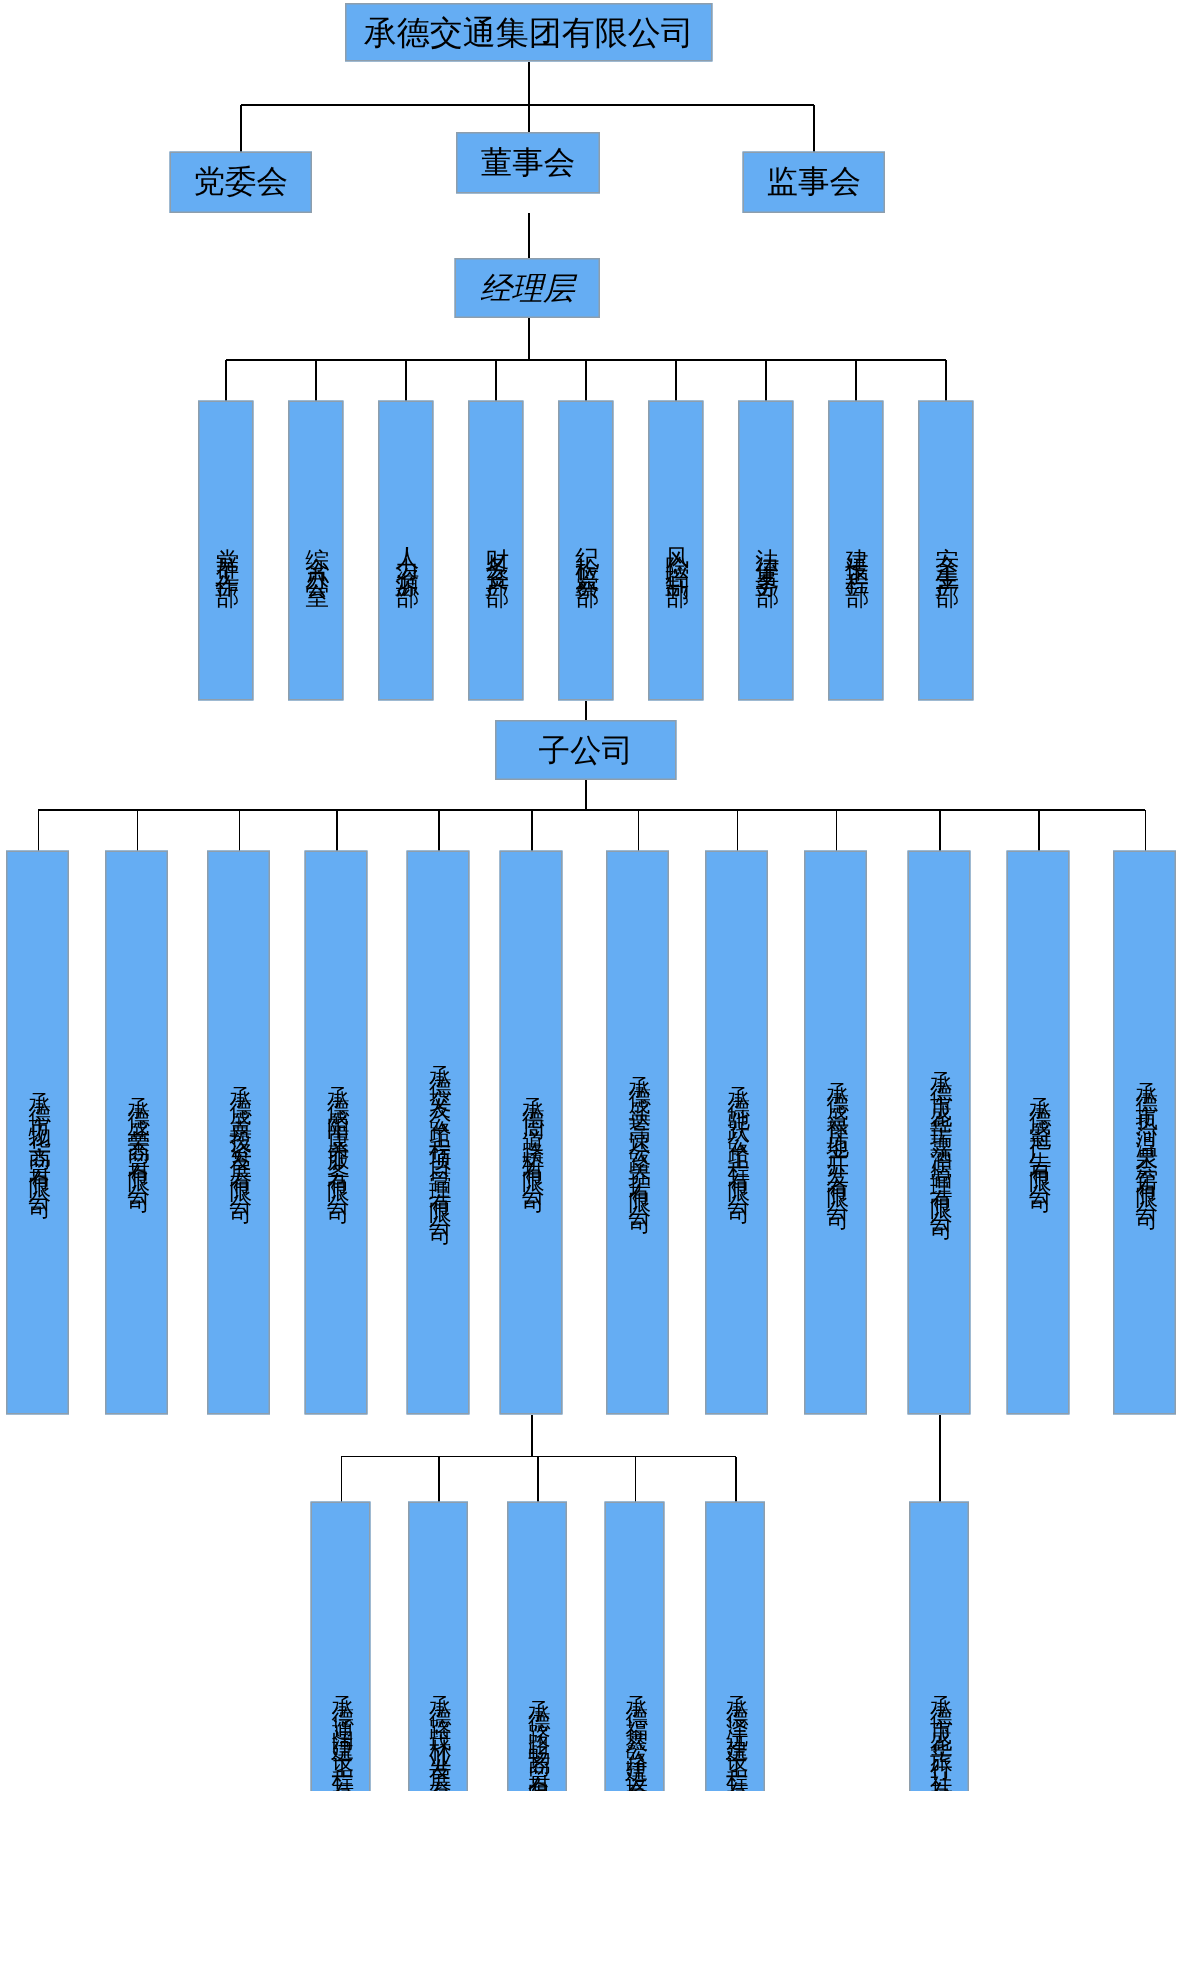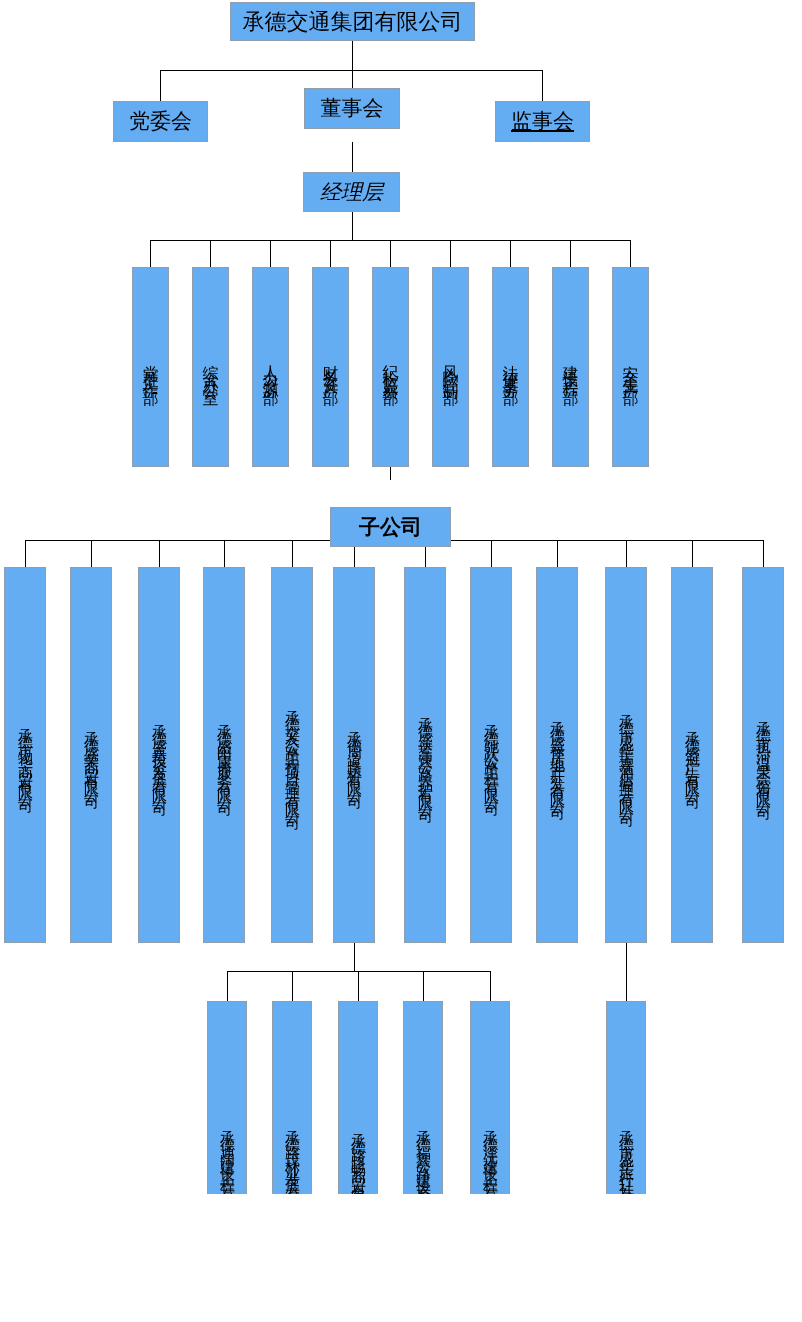--- a/index.html
+++ b/index.html
@@ -93,35 +93,35 @@
       M423.5 971 L423.5 1001
       M490.5 971 L490.5 1001
       M626.5 943 L626.5 1001
     "></path>
   </svg>
 
   <div class="node hnode root-node" style="left:230px; top:2px; width:245px; height:39px;">承德交通集团有限公司</div>
 
   <div class="node hnode" style="left:113px; top:101px; width:95px; height:41px;">党委会</div>
   <div class="node hnode" style="left:304px; top:88px; width:96px; height:41px;">董事会</div>
-  <div class="node hnode" style="left:495px; top:101px; width:95px; height:41px;text-decoration:underline;">监事会</div>
+  <div class="node hnode" style="left:495px; top:101px; width:95px; height:41px;">监事会</div>
 
   <div class="node hnode" style="left:303px; top:172px; width:97px; height:40px;font-style:italic;">经理层</div>
 
   <div class="node vnode dept" style="left:132px; top:267px; width:37px; height:200px;">党群工作部</div>
   <div class="node vnode dept" style="left:192px; top:267px; width:37px; height:200px;">综合办公室</div>
   <div class="node vnode dept" style="left:252px; top:267px; width:37px; height:200px;">人力资源部</div>
   <div class="node vnode dept" style="left:312px; top:267px; width:37px; height:200px;">财务资产部</div>
   <div class="node vnode dept" style="left:372px; top:267px; width:37px; height:200px;">纪检监察部</div>
   <div class="node vnode dept" style="left:432px; top:267px; width:37px; height:200px;">风险控制部</div>
   <div class="node vnode dept" style="left:492px; top:267px; width:37px; height:200px;">法律事务部</div>
   <div class="node vnode dept" style="left:552px; top:267px; width:37px; height:200px;">建设工程部</div>
   <div class="node vnode dept" style="left:612px; top:267px; width:37px; height:200px;">安全生产部</div>
 
-  <div class="node hnode" style="left:330px; top:507px; width:121px; height:40px;font-weight:bold;">子公司</div>
+  <div class="node hnode" style="left:330px; top:480px; width:121px; height:40px;">子公司</div>
 
   <div class="node vnode sub" style="left:4px; top:567px; width:42px; height:376px;">承德市物华商贸有限公司</div>
   <div class="node vnode sub" style="left:70px; top:567px; width:42px; height:376px;">承德盛荣商贸有限公司</div>
   <div class="node vnode sub" style="left:138px; top:567px; width:42px; height:376px;">承德盛嘉投资发展有限公司</div>
   <div class="node vnode sub" style="left:203px; top:567px; width:42px; height:376px;">承德盛阳康养服务有限公司</div>
   <div class="node vnode sub" style="left:271px; top:567px; width:42px; height:376px;">承德交发公路工程项目管理有限公司</div>
   <div class="node vnode sub" style="left:333px; top:567px; width:42px; height:376px;">承德周道路桥有限公司</div>
   <div class="node vnode sub" style="left:404px; top:567px; width:42px; height:376px;">承德盛达高速公路养护有限公司</div>
   <div class="node vnode sub" style="left:470px; top:567px; width:42px; height:376px;">承德驰跃公路工程有限公司</div>
   <div class="node vnode sub" style="left:536px; top:567px; width:42px; height:376px;">承德盛禄房地产开发有限公司</div>

